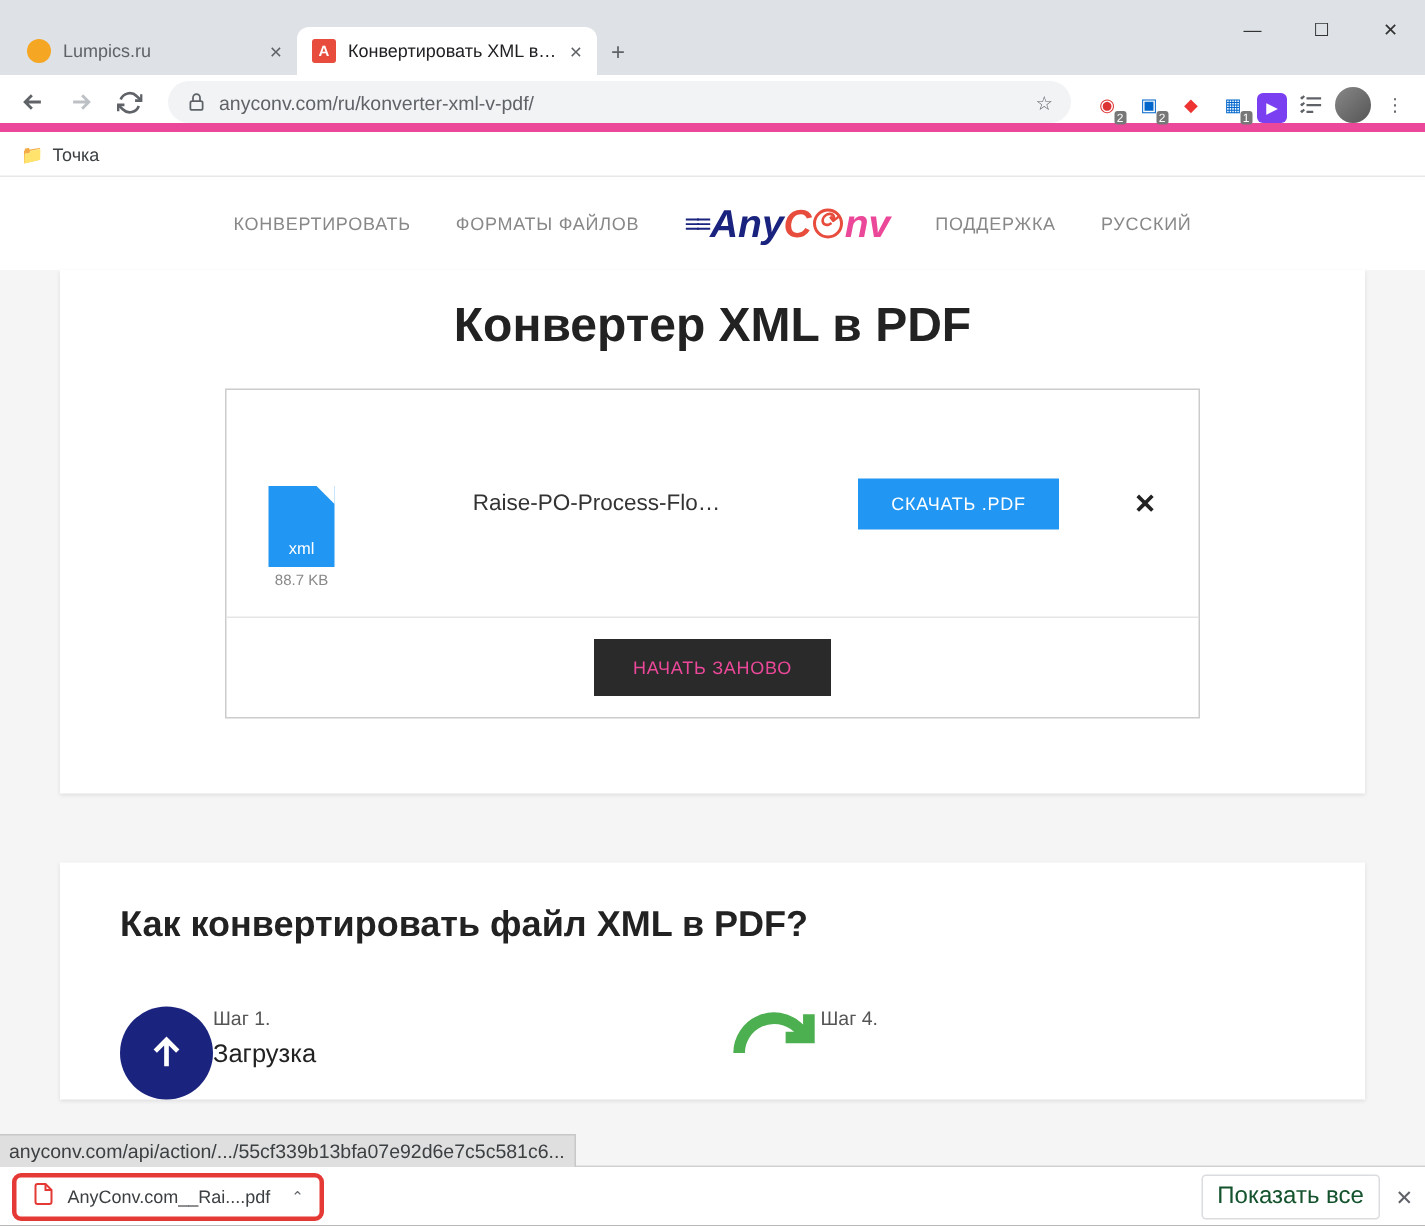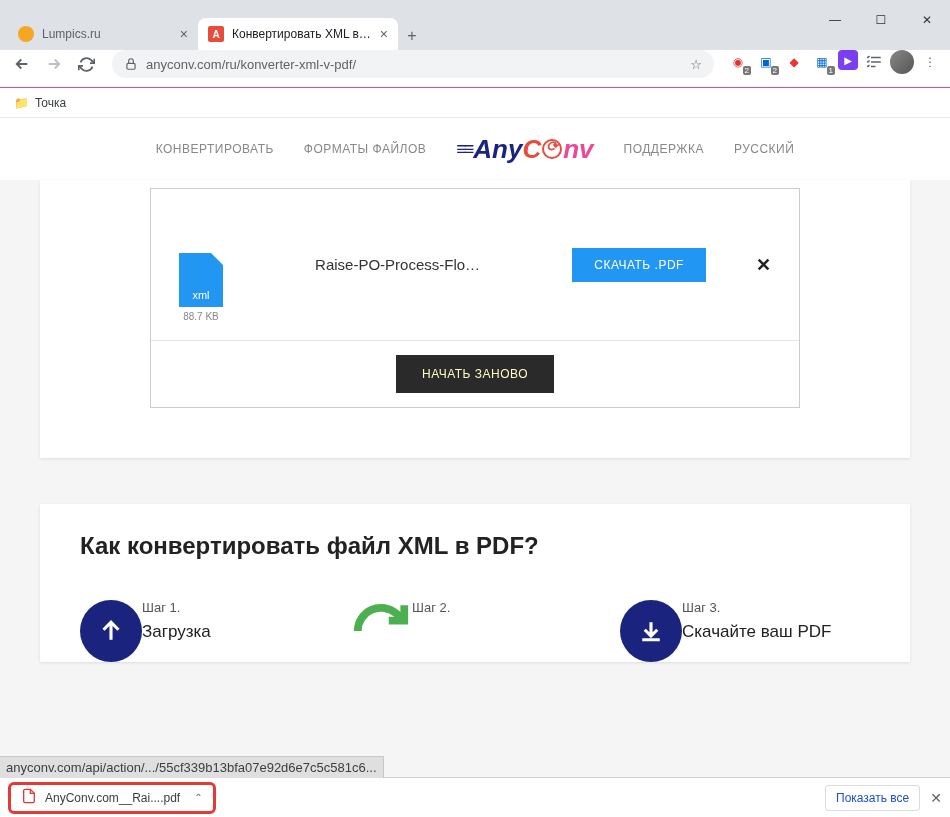--- a/index.html
+++ b/index.html
@@ -15,21 +15,21 @@
 .tab .favicon { width: 16px; height: 16px; border-radius: 50%; flex-shrink: 0; }
 .favicon.lumpics { background: #f5a623; }
 .favicon.anyconv { background: #e74c3c; display:flex; align-items:center; justify-content:center; color:#fff; font-size:10px; font-weight:bold; border-radius:2px;}
 .tab .tab-title { white-space: nowrap; overflow: hidden; text-overflow: ellipsis; flex: 1; }
 .tab .tab-close { font-size: 14px; color: #5f6368; }
 .newtab { width: 28px; height: 28px; display: flex; align-items: center; justify-content: center; color: #5f6368; font-size: 16px; }
 .win-controls { position: absolute; right: 0; top: -10px; display: flex; }
 .win-btn { width: 46px; height: 32px; display: flex; align-items: center; justify-content: center; color: #333; font-size: 12px; }
 
 
-.toolbar { height: 38px; background: #fff; display: flex; align-items: flex-start; padding: 0 8px; gap: 4px; border-bottom: 1px solid #ec4899; }
+.toolbar { height: 38px; background: #fff; display: flex; align-items: flex-end; padding: 0 8px; gap: 4px; border-bottom: 6px solid #ec4899; }
 .nav-btn { width: 28px; height: 28px; display: flex; align-items: center; justify-content: center; color: #5f6368; border-radius: 50%; }
 .nav-btn.disabled { color: #bdc1c6; }
 .omnibox { flex: 1; height: 28px; background: #f1f3f4; border-radius: 14px; display: flex; align-items: center; padding: 0 12px; gap: 8px; font-size: 13px; color: #5f6368; margin: 0 8px; }
 .omnibox .url-text { flex: 1; }
 .ext-icon { width: 24px; height: 24px; display: flex; align-items: center; justify-content: center; font-size: 12px; border-radius: 4px; position:relative; }
 .badge { position:absolute; bottom:-1px; right:-1px; background:#777; color:#fff; font-size:8px; padding:0 2px; border-radius:2px; }
 .avatar { width: 24px; height: 24px; border-radius: 50%; background: linear-gradient(135deg,#888,#555); }
 
 
 .bookmarks { height: 30px; background: #fff; display: flex; align-items: center; padding: 0 14px; gap: 6px; font-size: 12px; color: #3c4043; border-bottom: 1px solid #e8e8e8;}
@@ -53,41 +53,41 @@
 .convert-box { border: 1px solid #ccc; margin: 0 90px; }
 .file-row { display: flex; align-items: center; padding: 18px 28px; }
 .file-icon-wrap { text-align: center; }
 .file-icon { width: 44px; height: 54px; background: #2196f3; position: relative; display: flex; align-items: flex-end; justify-content: center; color: #fff; font-size: 11px; padding-bottom: 6px; margin-top: 46px; }
 .file-icon::before { content:''; position:absolute; top:0; right:0; border-style:solid; border-width:0 12px 12px 0; border-color: transparent #fff transparent transparent; }
 .file-size { font-size: 10px; color: #888; margin-top: 4px; }
 .file-name { flex: 1; text-align: center; font-size: 15px; color: #333; }
 .download-btn { background: #2196f3; color: #fff; border: none; padding: 10px 22px; font-size: 12px; letter-spacing: 0.5px; }
 .remove-x { margin-left: 50px; font-size: 18px; cursor: pointer; font-weight:bold; color:#222;}
 .restart-row { border-top: 1px solid #e5e5e5; text-align: center; padding: 14px; }
-.restart-btn { background: #2a2a2a; color: #fef9c3; border: none; padding: 12px 26px; font-size: 12px; letter-spacing: 0.5px; }
+.restart-btn { background: #2a2a2a; color: #ec4899; border: none; padding: 12px 26px; font-size: 12px; letter-spacing: 0.5px; }
 
 .howto-section { background: #fff; margin: 46px 40px 0; padding: 28px 40px 0; box-shadow: 0 1px 3px rgba(0,0,0,0.1); }
 .howto-title { font-size: 24px; color: #222; margin-bottom: 40px; }
 .steps { display: flex; gap: 20px; }
 .step { flex: 1; display: flex; align-items: flex-start; }
 .step-icon { width: 62px; height: 62px; border-radius: 50%; background: #1a237e; display: flex; align-items: center; justify-content: center; color: #fff; flex-shrink: 0; }
 .step-icon.green { background: none; }
 .step-num { font-size: 13px; color: #555; margin-bottom: 6px; }
 .step-title { font-size: 17px; color: #222; line-height: 1.3; }
 
 
 .status-url { position: absolute; bottom: 39px; left: 0; background: #dfdfdf; color: #3c4043; font-size: 13px; padding: 3px 6px; border: 1px solid #c8c8c8; border-left:none; border-bottom:none; z-index:5;}
 
 
 .download-shelf { position: absolute; bottom: 0; left: 0; right: 0; height: 40px; background: #fff; border-top: 1px solid #d0d0d0; display: flex; align-items: center; padding: 0 8px; }
 .download-item { display: flex; align-items: center; gap: 8px; border: 3px solid #e53935; border-radius: 6px; padding: 4px 10px; font-size: 12px; color: #3c4043; height:32px;}
 .dl-icon { color: #e53935; font-size: 14px; }
 .dl-chevron { color: #5f6368; font-size: 10px; margin-left:6px;}
 .shelf-right { margin-left: auto; display: flex; align-items: center; gap: 10px; }
-.show-all { border: 1px solid #dadce0; padding: 5px 10px; font-size: 12px; color: #1d4ed8; border-radius: 3px; background:#fff;}
+.show-all { border: 1px solid #dadce0; padding: 5px 10px; font-size: 16px; color: #14532d; border-radius: 3px; background:#fff;}
 .shelf-close { font-size: 14px; color: #5f6368; }
 </style>
 </head>
 <body>
 
 <div class="titlebar"></div>
 
 <div class="tabstrip">
   <div class="tab">
     <span class="favicon lumpics"></span>
@@ -165,20 +165,21 @@
         <span class="any">Any</span>
         <span class="c">C</span>
         <span class="logo-sync"></span>
         <span class="nv">nv</span>
     </span>
     <span class="site-nav">ПОДДЕРЖКА</span>
     <span class="site-nav">РУССКИЙ</span>
   </div>
 
   <div class="page-content">
+    <h1 class="main-title">Конвертер XML в PDF</h1>
     <div class="convert-box">
       <div class="file-row">
         <div class="file-icon-wrap">
           <div class="file-icon">
               <span>xml</span>
             </div>
           <div class="file-size">88.7 KB</div>
         </div>
         <div class="file-name">Raise-PO-Process-Flo…</div>
         <button class="download-btn">СКАЧАТЬ .PDF</button>
@@ -205,32 +206,21 @@
         </div>
       </div>
       <div class="step">
         <div class="step-icon green">
           <svg width="62" height="62" viewBox="0 0 24 24" fill="none" stroke="#4caf50" stroke-width="3">
               <path d="M21 2v6h-6"></path>
               <path d="M3 12a9 9 0 0115-6.7L21 8"></path>
             </svg>
         </div>
         <div>
-          <div class="step-num">Шаг 2.</div>
-        </div>
-      </div>
-      <div class="step">
-        <div class="step-icon">
-          <svg width="30" height="30" viewBox="0 0 24 24" fill="none" stroke="#fff" stroke-width="2.5">
-              <path d="M12 5v10M7 11l5 5 5-5M5 19h14"></path>
-            </svg>
-        </div>
-        <div>
-          <div class="step-num">Шаг 3.</div>
-          <div class="step-title">Скачайте ваш PDF</div>
+          <div class="step-num">Шаг 4.</div>
         </div>
       </div>
     </div>
   </div>
 </div>
 
 <div class="status-url">anyconv.com/api/action/.../55cf339b13bfa07e92d6e7c5c581c6...</div>
 
 <div class="download-shelf">
   <div class="download-item">

